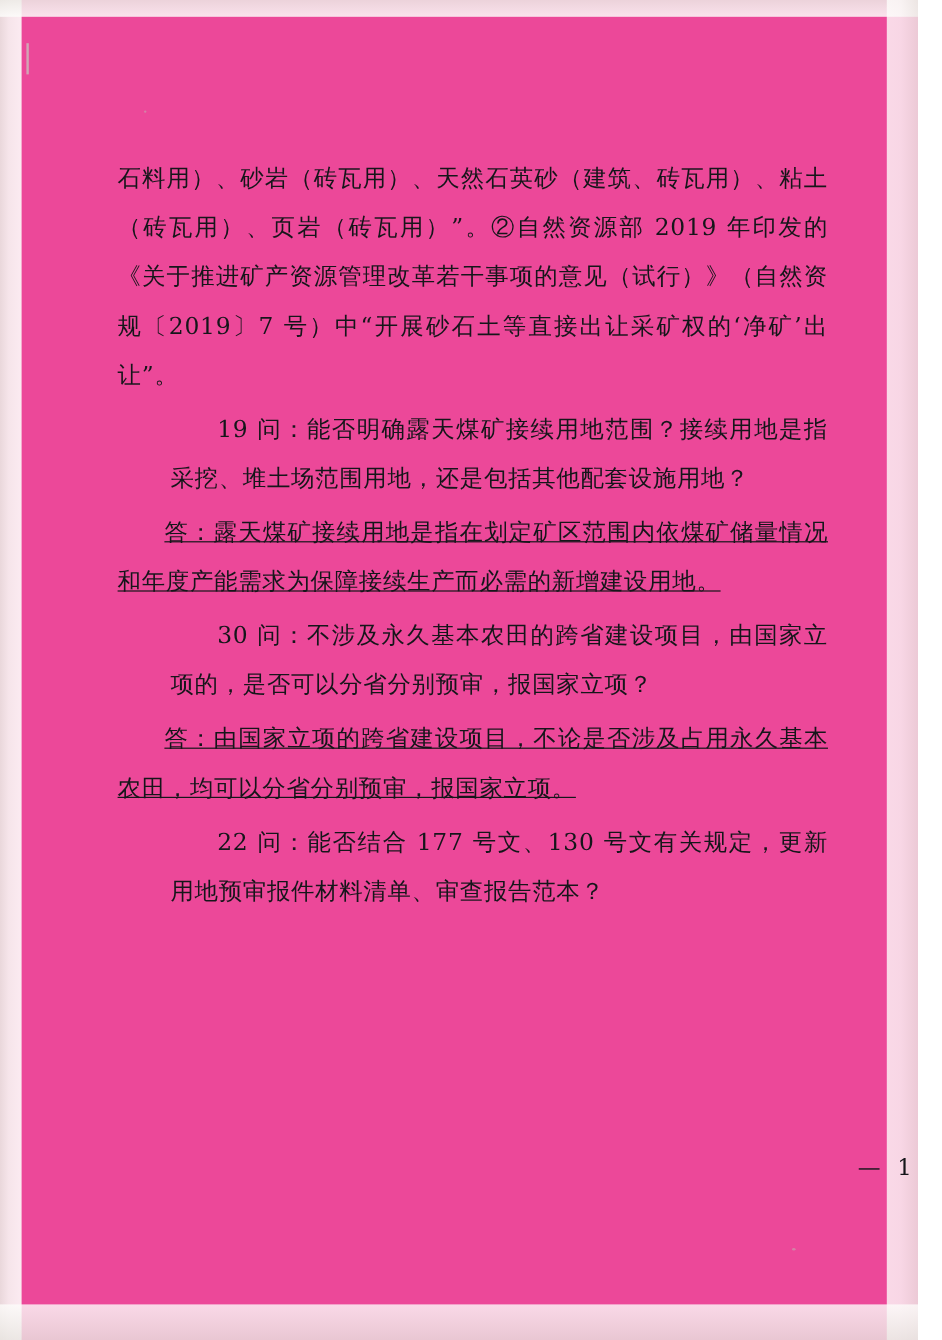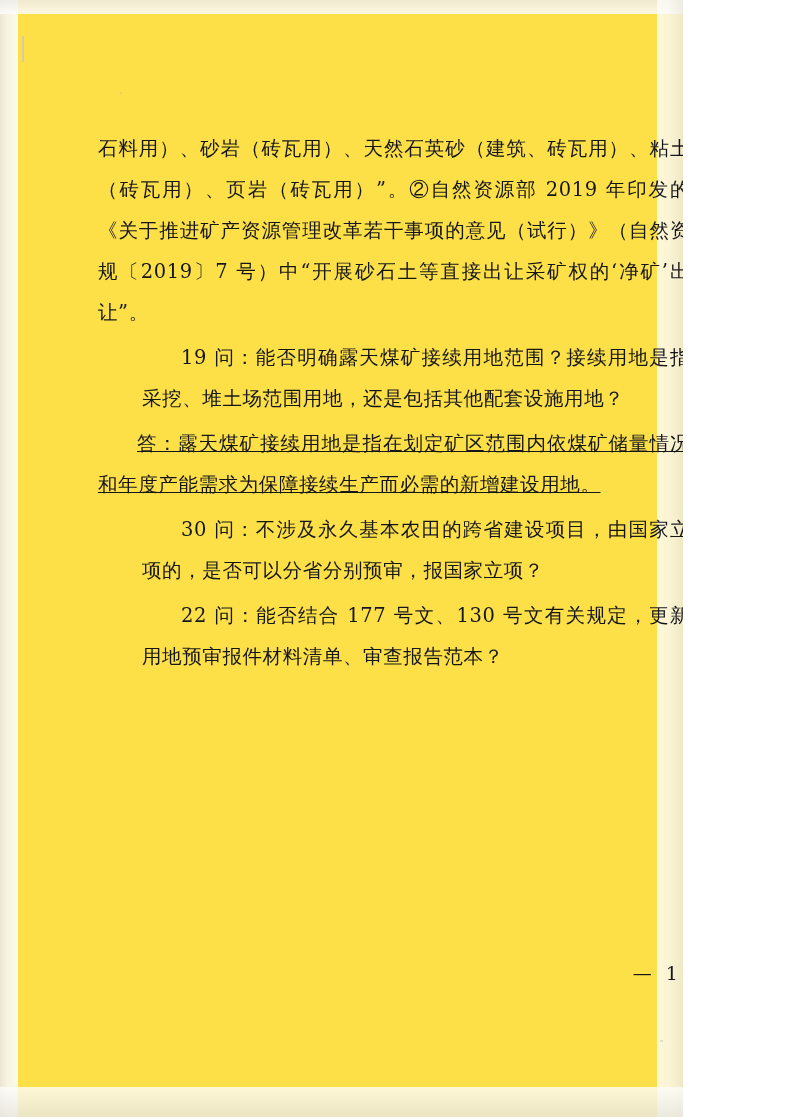--- a/index.html
+++ b/index.html
@@ -2,23 +2,23 @@
 <html><head>
 <meta charset="utf-8">
 <style>
   html, body {
     margin: 0;
     padding: 0;
     background: #ffffff;
   }
   .page {
     position: relative;
-    width: 683px;
+    width: 765px;
     height: 1117px;
-    background: #fde047;
+    background: #ec4899;
     overflow: hidden;
     font-family: "DejaVu Serif", serif;
   }
   
   .scan-edge-left {
     position: absolute;
     left: 0; top: 0;
     width: 18px; height: 100%;
     background: linear-gradient(to right, #e9e7e2 0%, #f7f6f3 40%, #fdfdfb 100%);
     opacity: 0.9;
@@ -109,18 +109,19 @@
   <div class="fold-mark"></div>
 
   <div class="speck" style="left:120px;top:92px;width:2px;height:2px;"></div>
   <div class="speck" style="left:660px;top:1040px;width:3px;height:2px;"></div>
 
   <div class="content">
     <p class="para">石料用）、砂岩（砖瓦用）、天然石英砂（建筑、砖瓦用）、粘土（砖瓦用）、页岩（砖瓦用）”。②自然资源部 2019 年印发的《关于推进矿产资源管理改革若干事项的意见（试行）》（自然资规〔2019〕7 号）中“开展砂石土等直接出让采矿权的‘净矿’出让”。</p>
     <p class="para indent">19 问：能否明确露天煤矿接续用地范围？接续用地是指采挖、堆土场范围用地，还是包括其他配套设施用地？</p>
     <p class="para answer">答：露天煤矿接续用地是指在划定矿区范围内依煤矿储量情况和年度产能需求为保障接续生产而必需的新增建设用地。</p>
     <p class="para indent">30 问：不涉及永久基本农田的跨省建设项目，由国家立项的，是否可以分省分别预审，报国家立项？</p>
+    <p class="para answer">答：由国家立项的跨省建设项目，不论是否涉及占用永久基本农田，均可以分省分别预审，报国家立项。</p>
     <p class="para indent">22 问：能否结合 177 号文、130 号文有关规定，更新用地预审报件材料清单、审查报告范本？</p>
   </div>
 
   <div class="footer">— 10 —</div>
 
 </div>
 
 </body></html>

